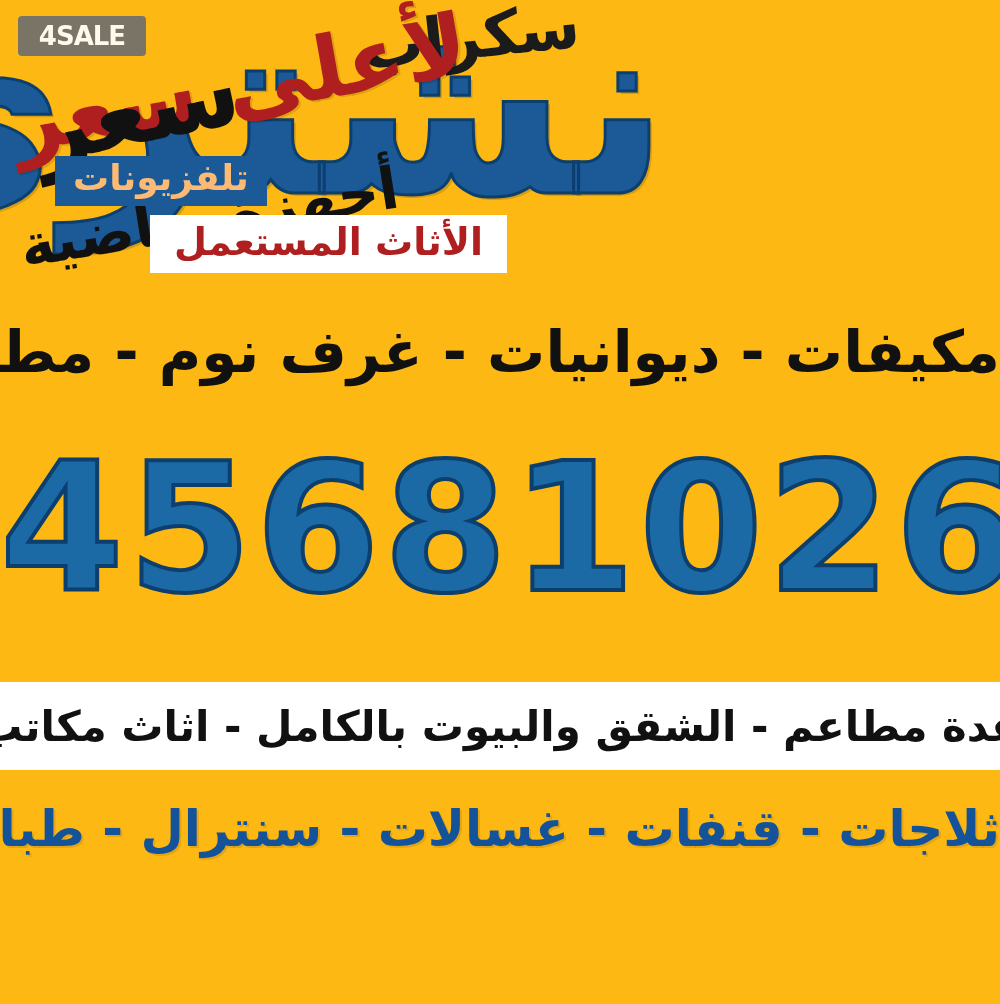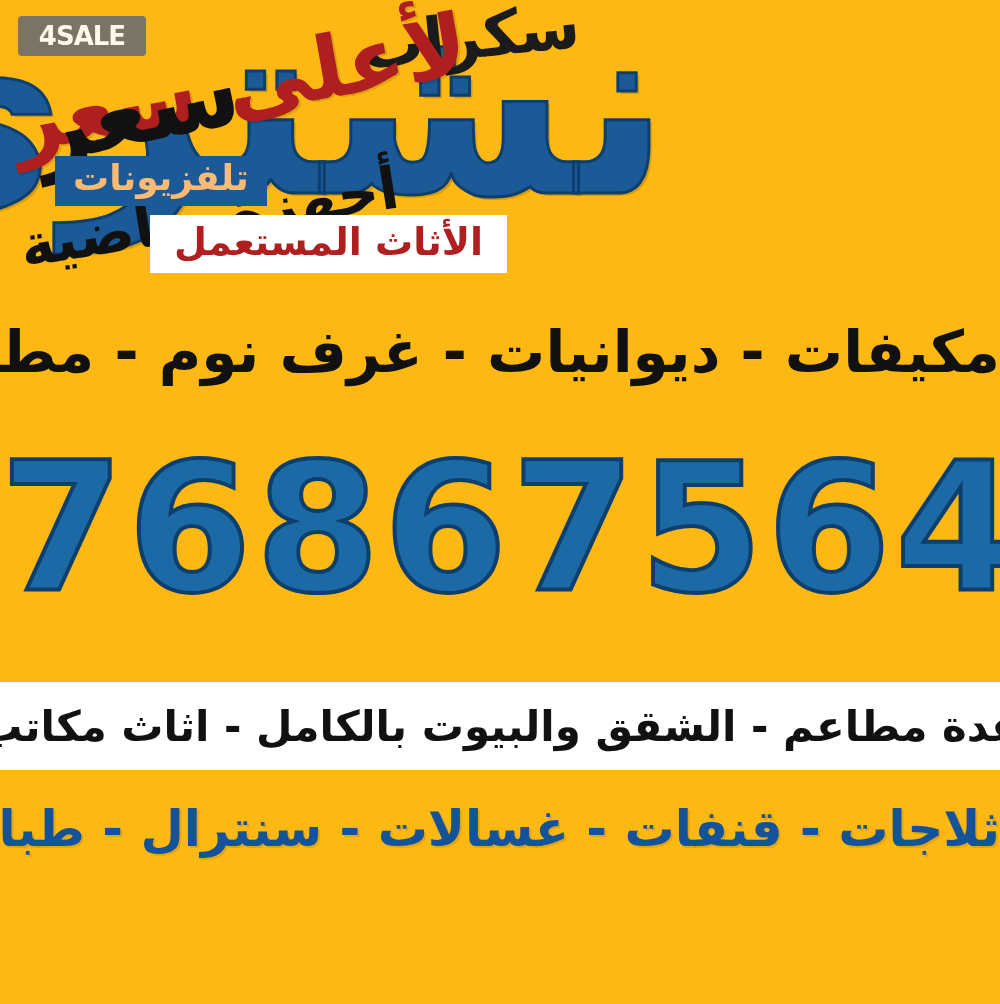--- a/index.html
+++ b/index.html
@@ -231,21 +231,21 @@
     <div class="word-sports">أجهزة رياضية</div>
 
     <div class="badge-tv">تلفزيونات</div>
 
     <div class="badge-used">الأثاث المستعمل</div>
 
   </div>
 
   <div class="cat-line">مكيفات - ديوانيات - غرف نوم - مطابخ</div>
 
-  <div class="phone">76867564</div>
+  <div class="phone">45681026</div>
 
   <div class="white-strip">
     <span>عدة مطاعم - الشقق والبيوت بالكامل - اثاث مكاتب</span>
   </div>
 
   <div class="bottom-line">ثلاجات - قنفات - غسالات - سنترال - طباخات</div>
 
   <div class="footer-space"></div>
 
 </div>

